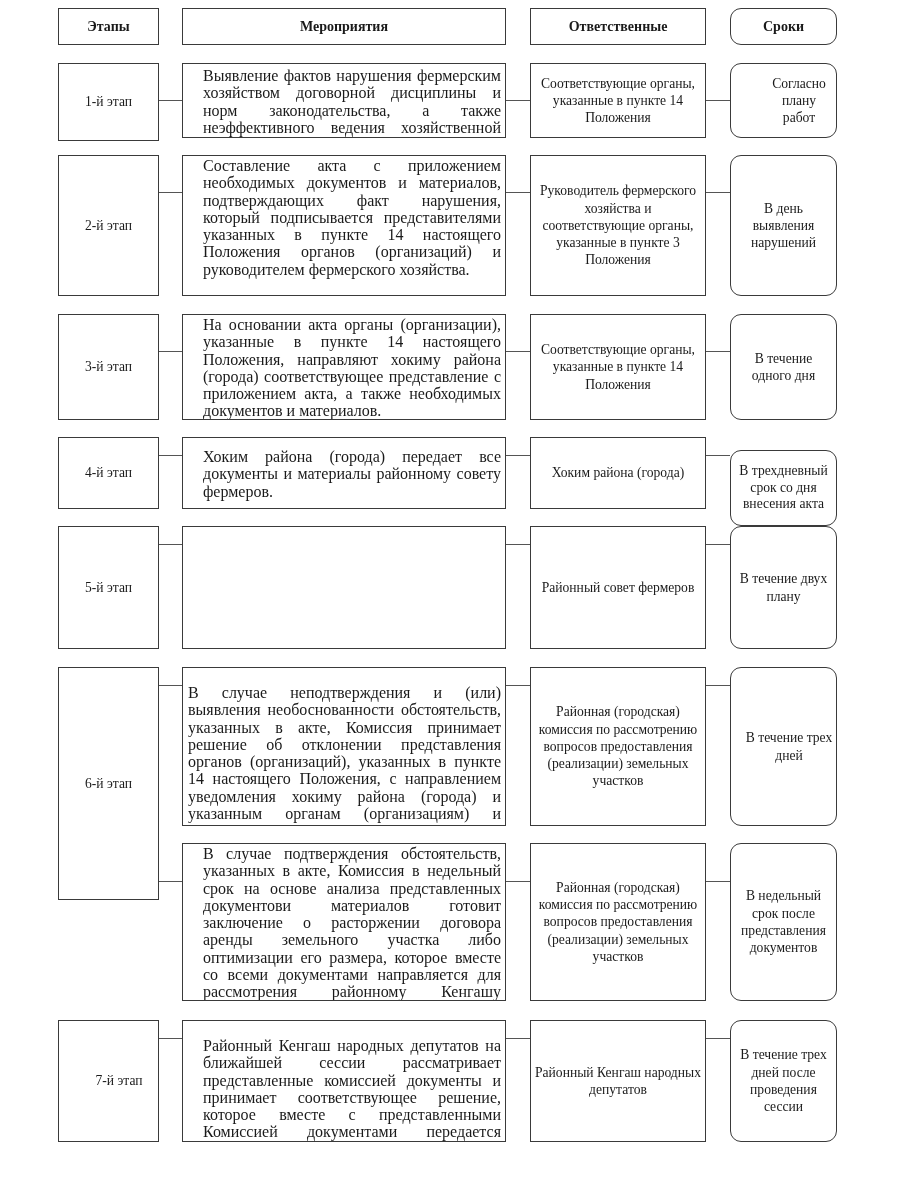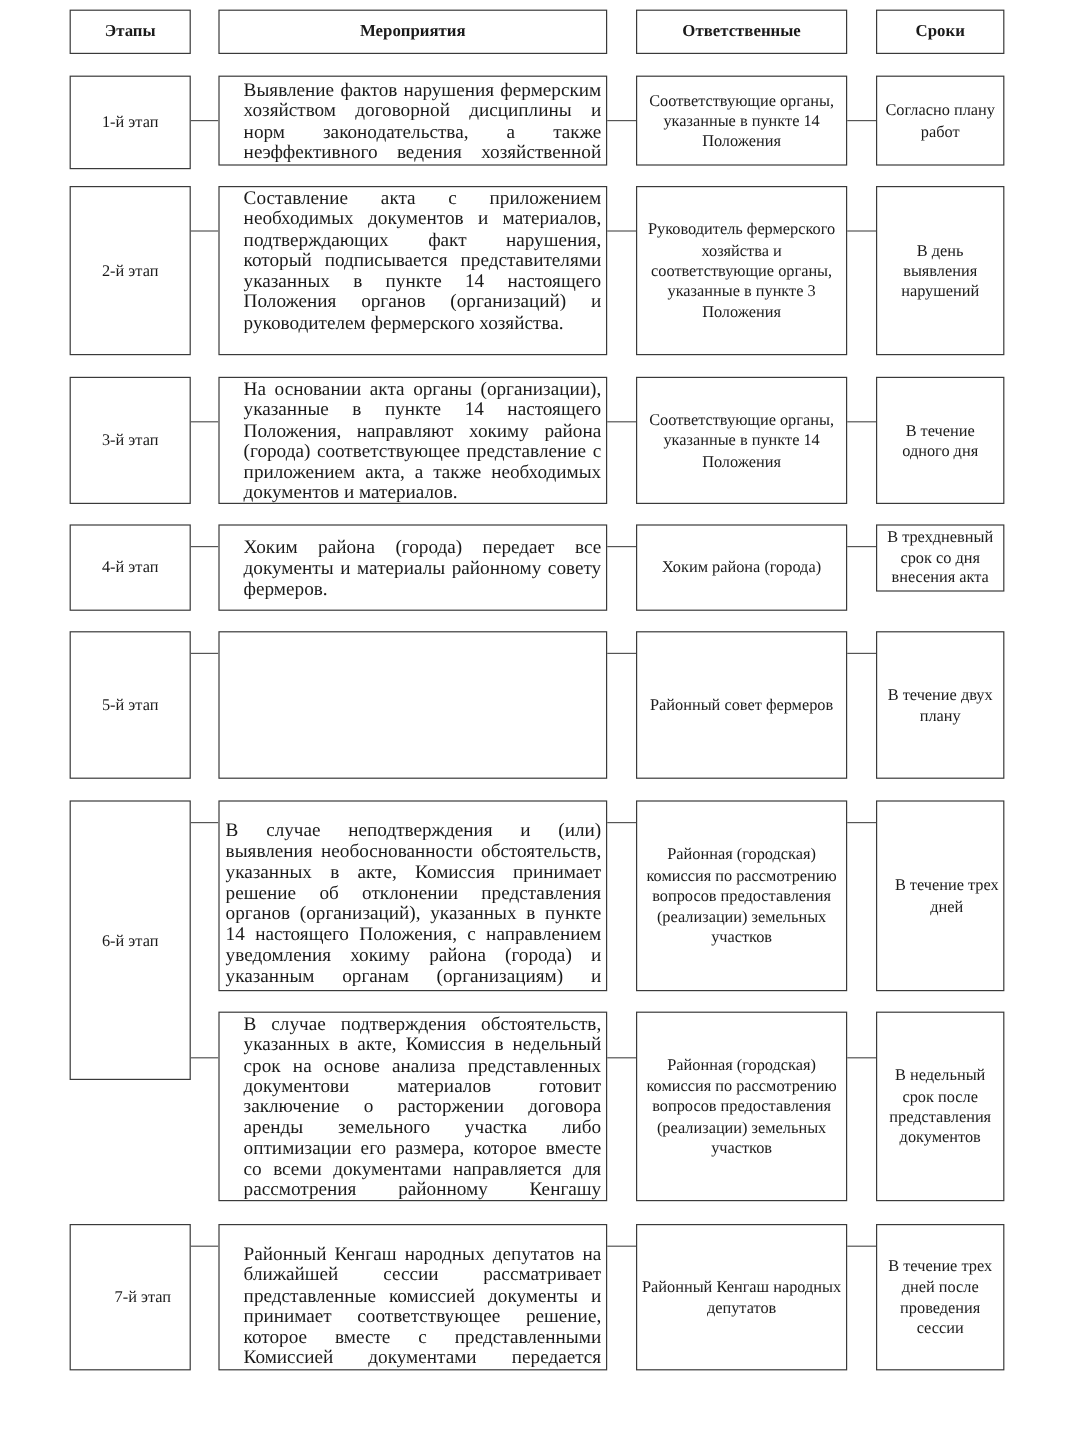--- a/index.html
+++ b/index.html
@@ -10,39 +10,39 @@
   .center { display:flex; align-items:center; justify-content:center; text-align:center;
             font-size:13.6px; line-height:17.3px; padding:0 3px; }
   .act { font-size:16px; line-height:17.3px; text-align:justify; padding:16px 4px 0 20px; overflow:hidden; }
   .act.noindent { padding-left:5px; }
   .act p { margin:0; }
   .line { position:absolute; height:0; border-top:1.3px solid #555; }
   
   .c1 { left:58px; width:101px; }
   .c2 { left:182px; width:324px; }
   .c3 { left:530px; width:176px; }
-  .c4 { left:730px; width:107px; }
+  .c4 { left:730px; width:107px;border-radius:11px; }
 </style>
 </head>
 <body>
 
 <div class="box hdr c1" style="top:8px;height:37px;">Этапы</div>
 <div class="box hdr c2" style="top:8px;height:37px;">Мероприятия</div>
 <div class="box hdr c3" style="top:8px;height:37px;">Ответственные</div>
 <div class="box hdr c4" style="top:8px;height:37px;">Сроки</div>
 
 <div class="box center c1" style="top:63px;height:78px;">1-й этап</div>
 <div class="line" style="left:159px;width:23px;top:100px;"></div>
 <div class="box act c2" style="top:63px;height:75px;padding-top:3px;">
     <p>Выявление фактов нарушения фермерским хозяйством договорной дисциплины и норм законодательства, а также неэффективного ведения хозяйственной деятельности.</p>
   </div>
 <div class="line" style="left:506px;width:24px;top:100px;"></div>
 <div class="box center c3" style="top:63px;height:75px;">Соответствующие органы, указанные в пункте 14 Положения</div>
 <div class="line" style="left:706px;width:24px;top:100px;"></div>
-<div class="box center c4" style="top:63px;height:75px;">Согласно плану работ</div>
+<div class="box center c4" style="top:63px;height:75px;padding-left:34px;">Согласно плану работ</div>
 
 <div class="box center c1" style="top:155px;height:141px;">2-й этап</div>
 <div class="line" style="left:159px;width:23px;top:192px;"></div>
 <div class="box act c2" style="top:155px;height:141px;padding-top:1px;">
     <p>Составление акта с приложением необходимых документов и материалов, подтверждающих факт нарушения, который подписывается представителями указанных в пункте 14 настоящего Положения органов (организаций) и руководителем фермерского хозяйства.</p>
   </div>
 <div class="line" style="left:506px;width:24px;top:192px;"></div>
 <div class="box center c3" style="top:155px;height:141px;">Руководитель фермерского хозяйства и соответствующие органы, указанные в пункте 3 Положения</div>
 <div class="line" style="left:706px;width:24px;top:192px;"></div>
 <div class="box center c4" style="top:155px;height:141px;">В день выявления нарушений</div>
@@ -58,21 +58,21 @@
 <div class="box center c4" style="top:314px;height:106px;">В течение одного дня</div>
 
 <div class="box center c1" style="top:437px;height:72px;">4-й этап</div>
 <div class="line" style="left:159px;width:23px;top:455px;"></div>
 <div class="box act c2" style="top:437px;height:72px;padding-top:10px;">
     <p>Хоким района (города) передает все документы и материалы районному совету фермеров.</p>
   </div>
 <div class="line" style="left:506px;width:24px;top:455px;"></div>
 <div class="box center c3" style="top:437px;height:72px;">Хоким района (города)</div>
 <div class="line" style="left:706px;width:24px;top:455px;"></div>
-<div class="box center c4" style="top:437px;height:56px;line-height:16.5px;">В трехдневный срок со дня внесения акта</div>
+<div class="box center c4" style="top:450px;height:76px;line-height:16.5px;">В трехдневный срок со дня внесения акта</div>
 
 <div class="box center c1" style="top:526px;height:123px;">5-й этап</div>
 <div class="line" style="left:159px;width:23px;top:544px;"></div>
 <div class="box act noindent c2" style="top:526px;height:123px;">
 </div>
 <div class="line" style="left:506px;width:24px;top:544px;"></div>
 <div class="box center c3" style="top:526px;height:123px;">Районный совет фермеров</div>
 <div class="line" style="left:706px;width:24px;top:544px;"></div>
 <div class="box center c4" style="top:526px;height:123px;">В течение двух плану</div>
 

